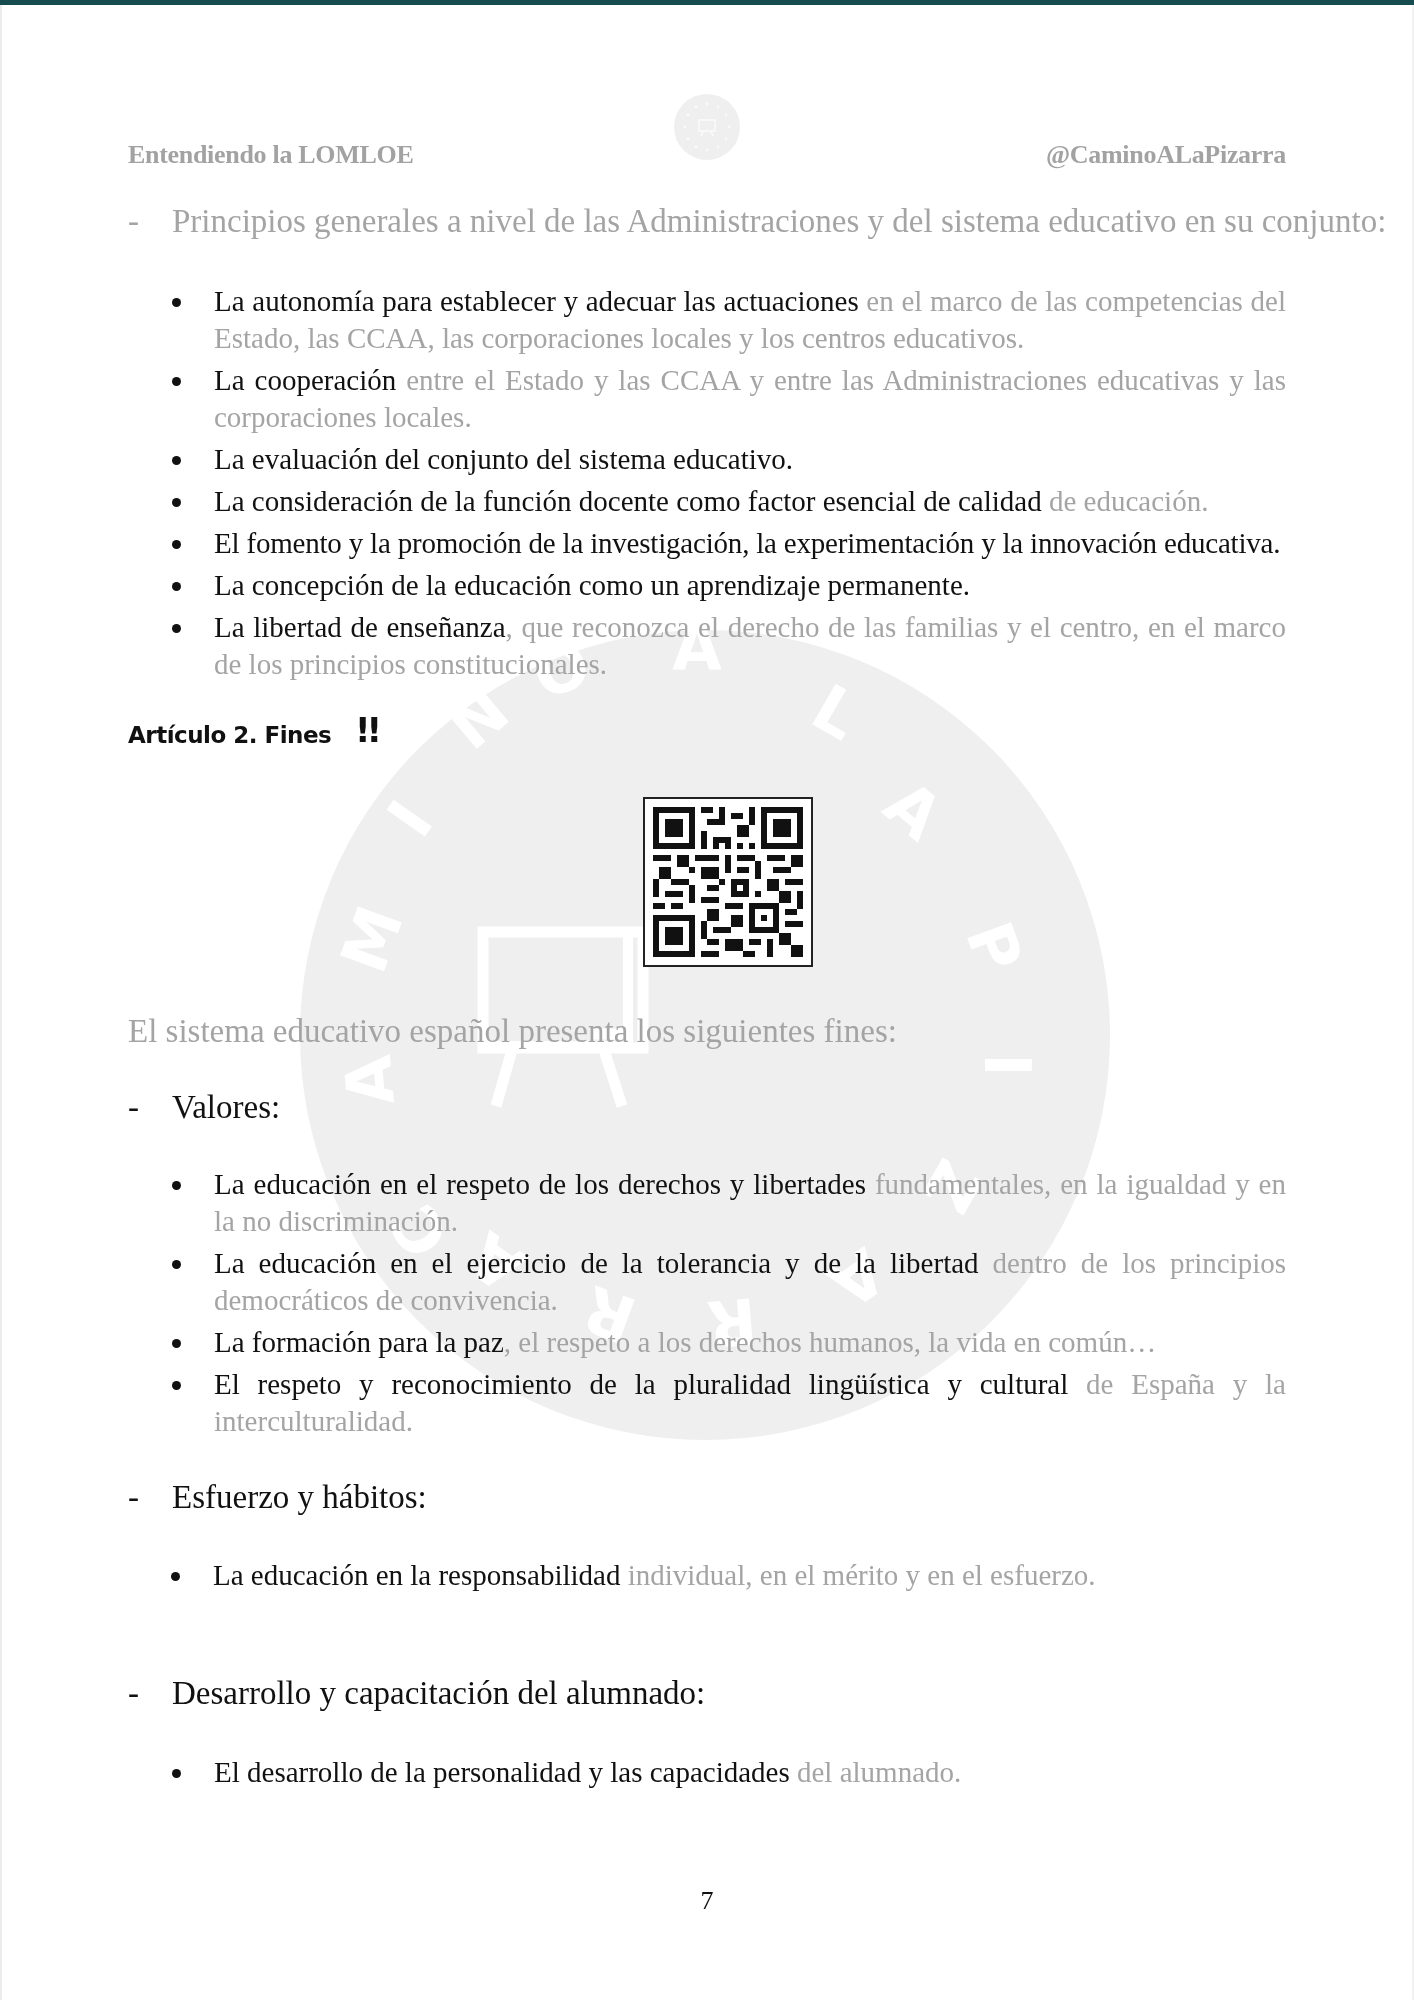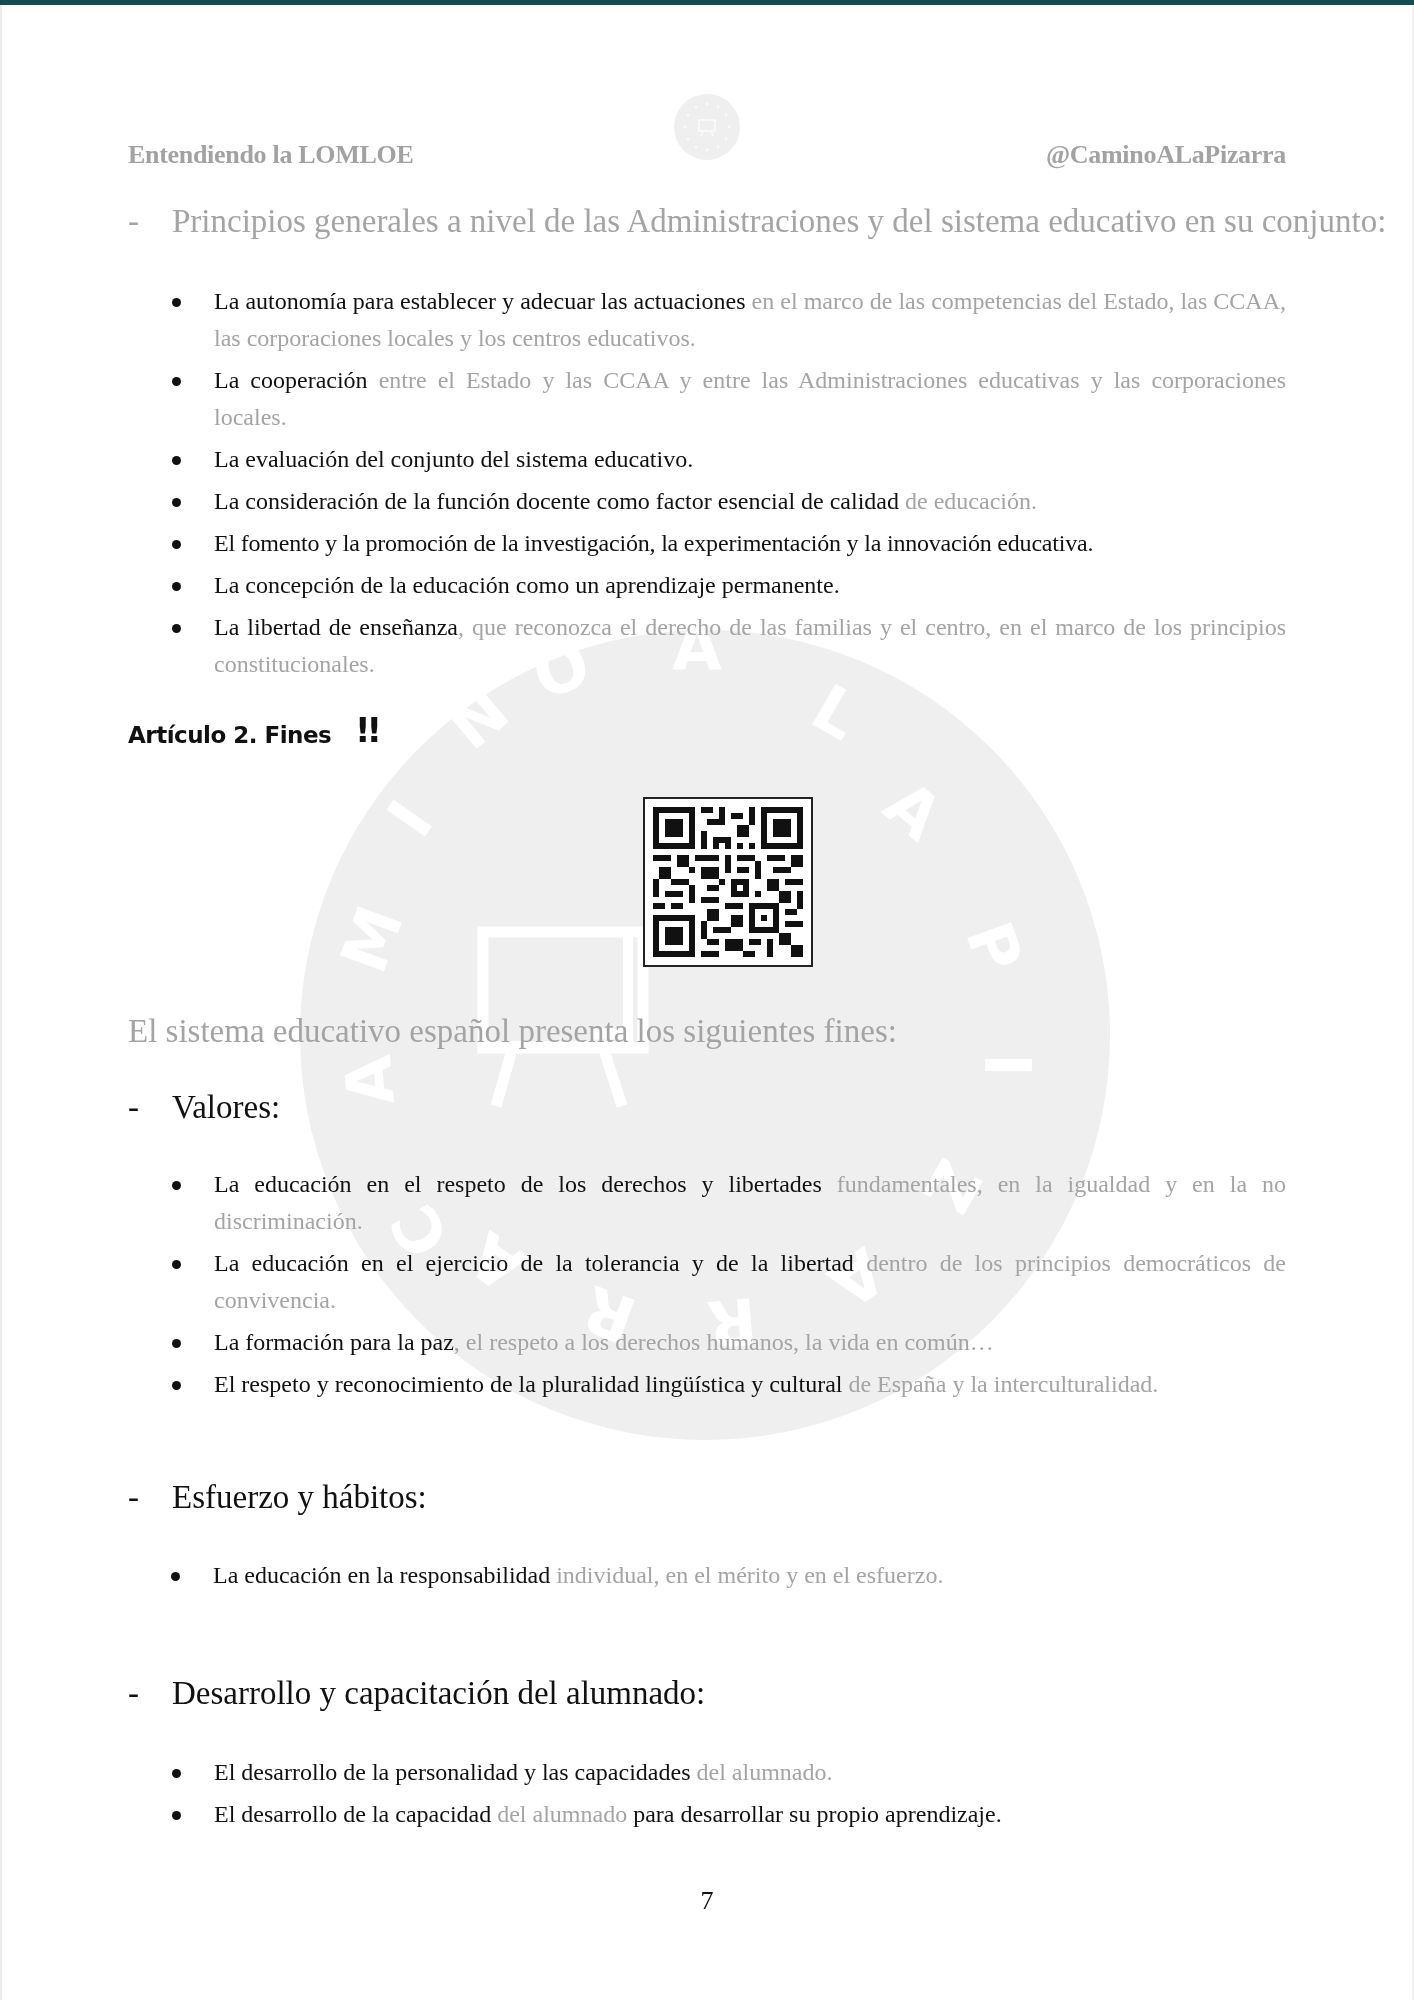--- a/index.html
+++ b/index.html
@@ -23,21 +23,21 @@
 
   .hdr { position: absolute; top: 140px; font-size: 26px; font-weight: bold; color: #a2a2a2; letter-spacing: -0.3px; }
   .hdr-left { left: 128px; }
   .hdr-right { right: 128px; }
 
   .dashline { position: absolute; left: 128px; font-size: 33px; line-height: 30px; white-space: nowrap; }
   .dashline .dash { display: inline-block; width: 44px; }
   .gray { color: #a4a4a4; }
   .black { color: #111111; }
 
-  .bullets { position: absolute; left: 172px; width: 1114px; font-size: 24px; line-height: 37px; }
+  .bullets { position: absolute; left: 172px; width: 1114px; font-size: 29px; line-height: 37px; }
   .bullet { position: relative; padding-left: 42px; text-align: justify; margin: 0; }
   .bullet .dot { position: absolute; left: 0; top: 15px; width: 9px; height: 9px; border-radius: 50%; background: #111; }
   .bullet .lead { color: #111; }
   .bullet .tail { color: #a4a4a4; }
   .bullet .trail { color: #111; }
   .gap { height: 5px; }
 
   .art-title { position: absolute; left: 128px; top: 722px; font-family: "DejaVu Sans", sans-serif; font-weight: bold; font-size: 23px; color: #111; letter-spacing: -0.5px; }
   .art-bang { position: absolute; left: 355px; top: 710px; font-family: "DejaVu Sans", sans-serif; font-weight: bold; font-size: 34px; color: #111; letter-spacing: -4px; }
 
@@ -241,17 +241,16 @@
     <p class="bullet"><span class="dot"></span><span class="lead">La educación en la responsabilidad</span><span class="tail"> individual, en el mérito y en el esfuerzo.</span></p>
     <div class="gap"></div>
   </div>
 
   <div class="dashline black" style="top:1678px;">
     <span class="dash">-</span><span>Desarrollo y capacitación del alumnado:</span>
   </div>
   <div class="bullets" style="top:1754px;">
     <p class="bullet"><span class="dot"></span><span class="lead">El desarrollo de la personalidad y las capacidades</span><span class="tail"> del alumnado.</span></p>
     <div class="gap"></div>
-    <p class="bullet"><span class="dot"></span><span class="lead">El desarrollo de la capacidad</span><span class="tail"> del alumnado</span><span class="trail"> para desarrollar su propio aprendizaje.</span></p>
   </div>
 
   <div class="page-num">7</div>
 </div>
 
 </body></html>

